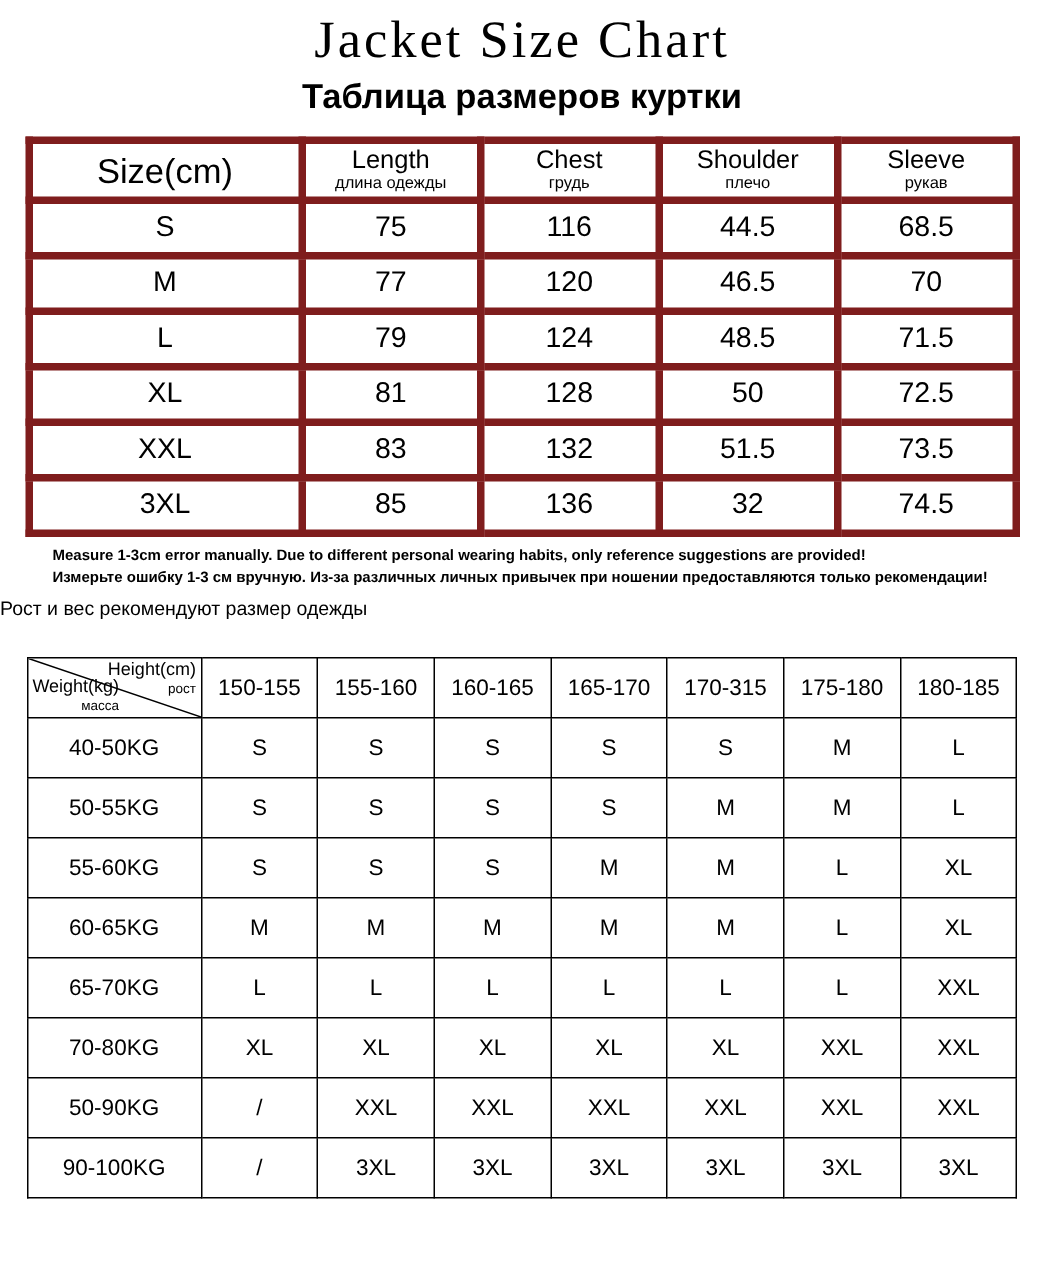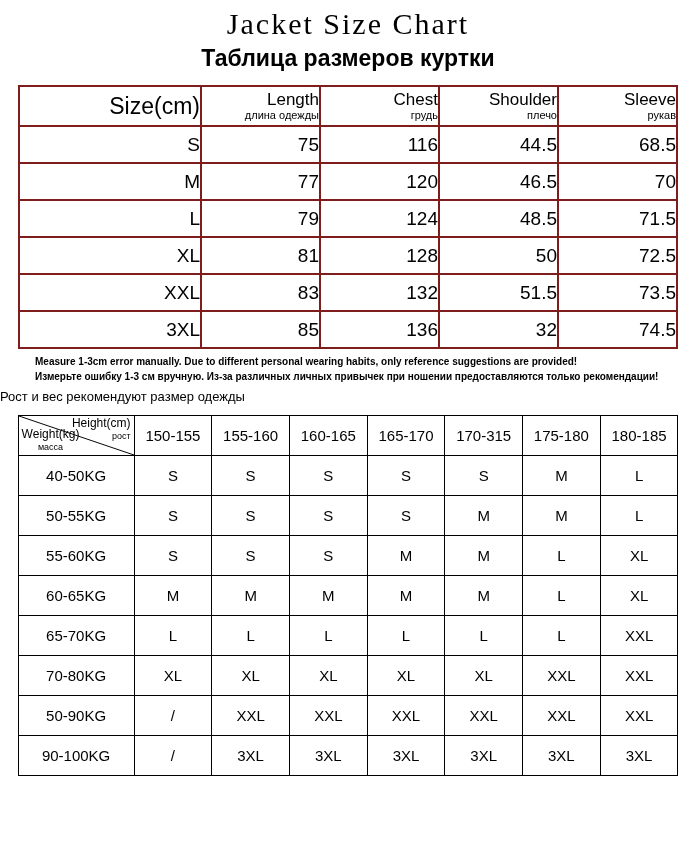--- a/index.html
+++ b/index.html
@@ -16,43 +16,43 @@
     position: relative;
     width: 696px;
     height: 851px;
     overflow: hidden;
   }
 
   
   .title-en {
     text-align: center;
     font-family: "Liberation Serif", serif;
-    font-size: 30px;
+    font-size: 35px;
     letter-spacing: 2px;
     margin: 7px 0 0 0;
     font-weight: 400;
   }
   .title-ru {
     text-align: center;
     font-family: "Liberation Sans", sans-serif;
     font-size: 23px;
     font-weight: 700;
     margin: 4px 0 0 0;
   }
 
   
   .size-table {
     border-collapse: collapse;
     width: 658px;
     margin: 13px auto 0 auto;
     table-layout: fixed;
   }
   .size-table td, .size-table th {
-    border: 2px solid #7f1d1d;
-    text-align: right;
+    border: 5px solid #7f1d1d;
+    text-align: center;
     padding: 0;
     font-weight: 400;
   }
   .size-table thead td {
     height: 40px;
     vertical-align: middle;
   }
   .hdr-main {
     display: block;
     font-size: 17px;
@@ -97,21 +97,21 @@
   .subtitle-ru {
     text-align: left;
     font-family: "Liberation Sans", sans-serif;
     font-size: 13px;
     margin: 5px 0 0 0;
   }
 
   .hw-table {
     border-collapse: collapse;
     width: 660px;
-    margin: 11px auto 0 auto;
+    margin: 25px auto 0 auto;
     table-layout: fixed;
   }
   .hw-table td {
     border: 1px solid #000;
     text-align: center;
     height: 40px;
     font-size: 15px;
     vertical-align: middle;
     padding: 0;
   }
@@ -136,21 +136,21 @@
   }
   .hw-corner .lbl-top small { font-size: 9px; display: block; text-align: right; }
   .hw-corner .lbl-bottom {
     position: absolute;
     bottom: 1px;
     left: 3px;
     font-size: 12px;
     line-height: 13px;
     text-align: left;
   }
-  .hw-corner .lbl-bottom small { font-size: 9px; display: block; text-align: center; }
+  .hw-corner .lbl-bottom small { font-size: 9px; display: block; text-align: right; }
   .hw-rowhdr { width: 116px; font-size: 15px; }
   .hw-cell { width: 77.7px; }
 </style>
 </head>
 <body>
 
 <div class="page">
 
   <h1 class="title-en">Jacket Size Chart</h1>
   <h2 class="title-ru">Таблица размеров куртки</h2>

